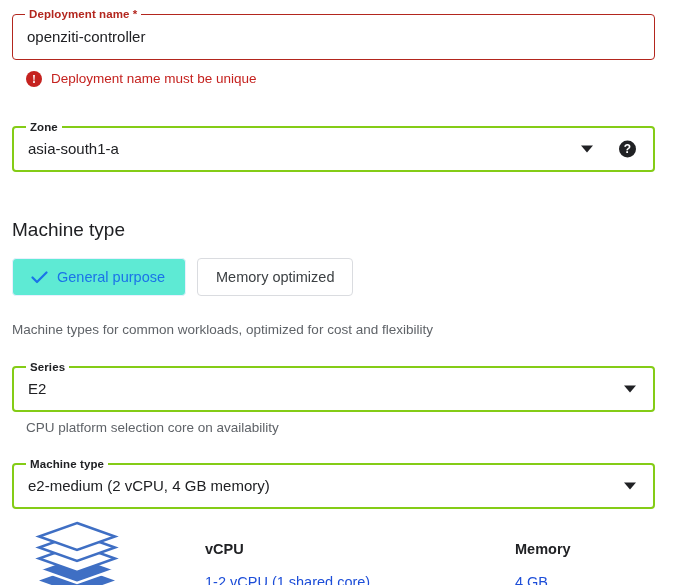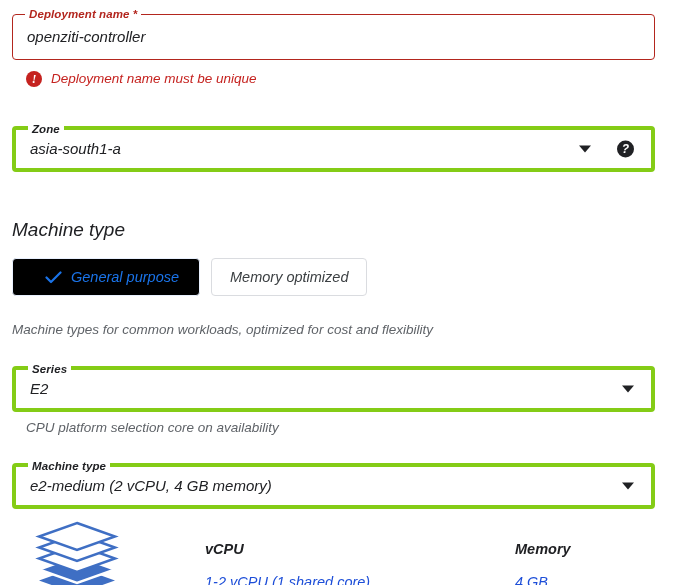--- a/index.html
+++ b/index.html
@@ -14,29 +14,28 @@
     font-family: "Liberation Sans", sans-serif;
     color: #202124;
     -webkit-font-smoothing: antialiased;
   }
 
   .page {
     position: relative;
     width: 680px;
     height: 504px;
     box-sizing: border-box;
-    font-style: italic;
   }
 
   
   .field {
     position: absolute;
     left: 12px;
     box-sizing: border-box;
-    border: 4px solid #84cc16;
+    border: 2px solid #84cc16;
     border-radius: 4px;
     background: #fff;
   }
   .field.error { border-color: #b3261e; border-width: 1px; }
 
   .field .legend {
     position: absolute;
     top: -7px;
     left: 12px;
     padding: 0 4px;
@@ -156,25 +155,25 @@
     align-items: center;
     justify-content: center;
     gap: 9px;
     padding: 0 18px;
     font-size: 14.5px;
     color: #3c4043;
     white-space: nowrap;
     cursor: pointer;
   }
   .tab.active {
-    background: #000000;
+    background: #5eead4;
     border-color: #e8f0fe;
     color: #1a73e8;
     font-weight: normal;
-    padding: 0 20px 0 32px;
+    padding: 0 20px 0 18px;
   }
   .check-icon { flex: 0 0 auto; display: block; }
 
   
   .helper {
     position: absolute;
     left: 12px;
     font-size: 13.5px;
     line-height: 17px;
     color: #5f6368;

